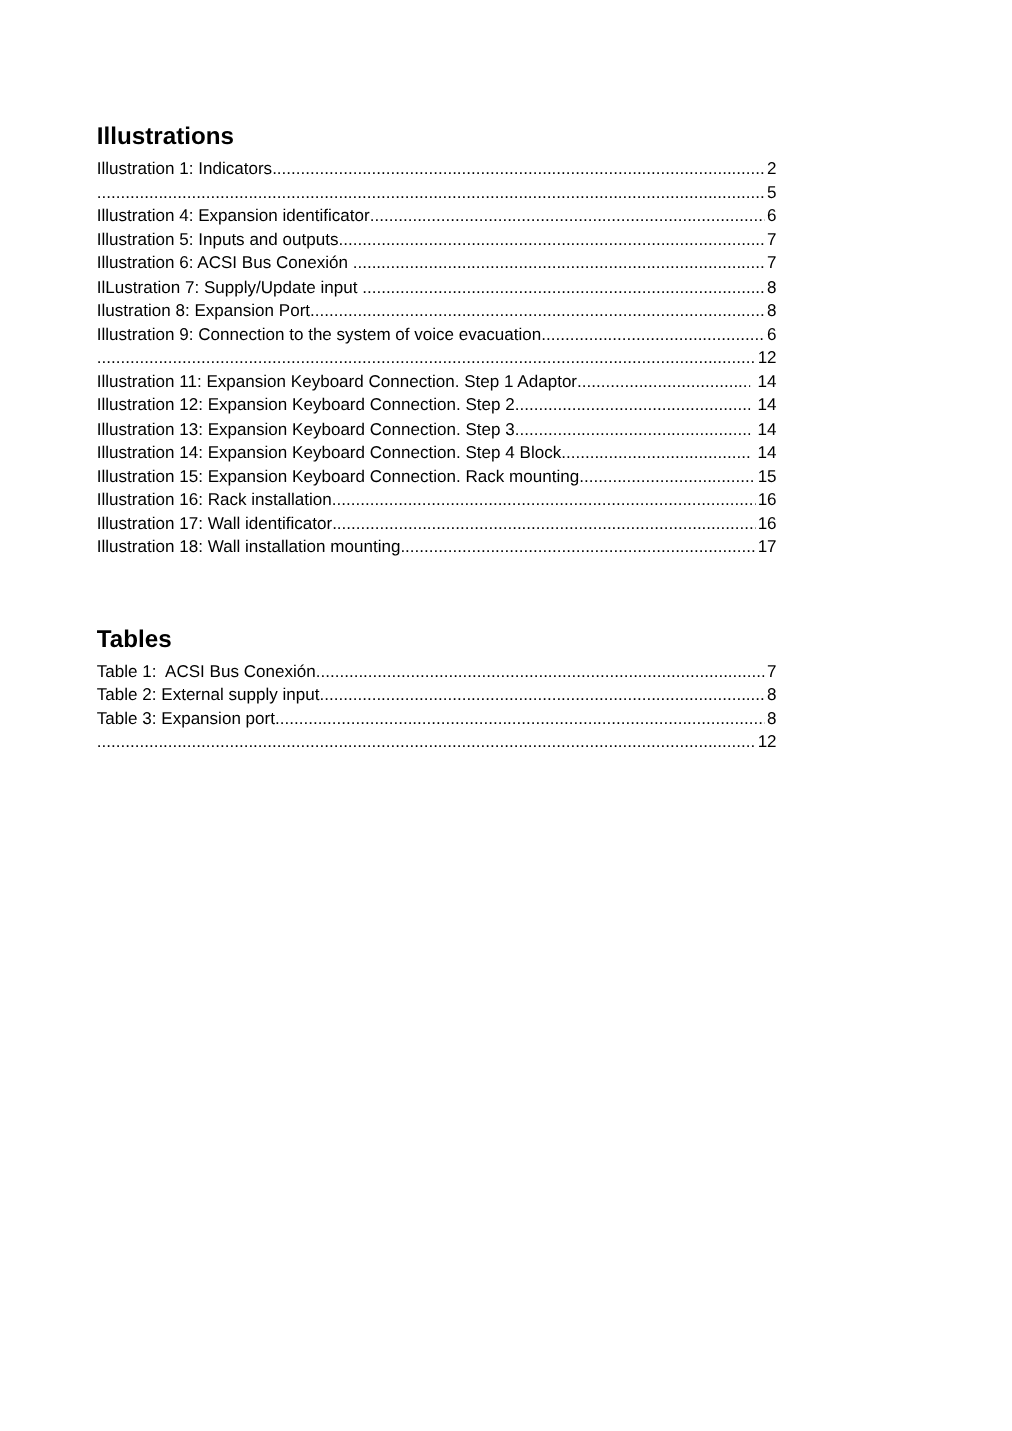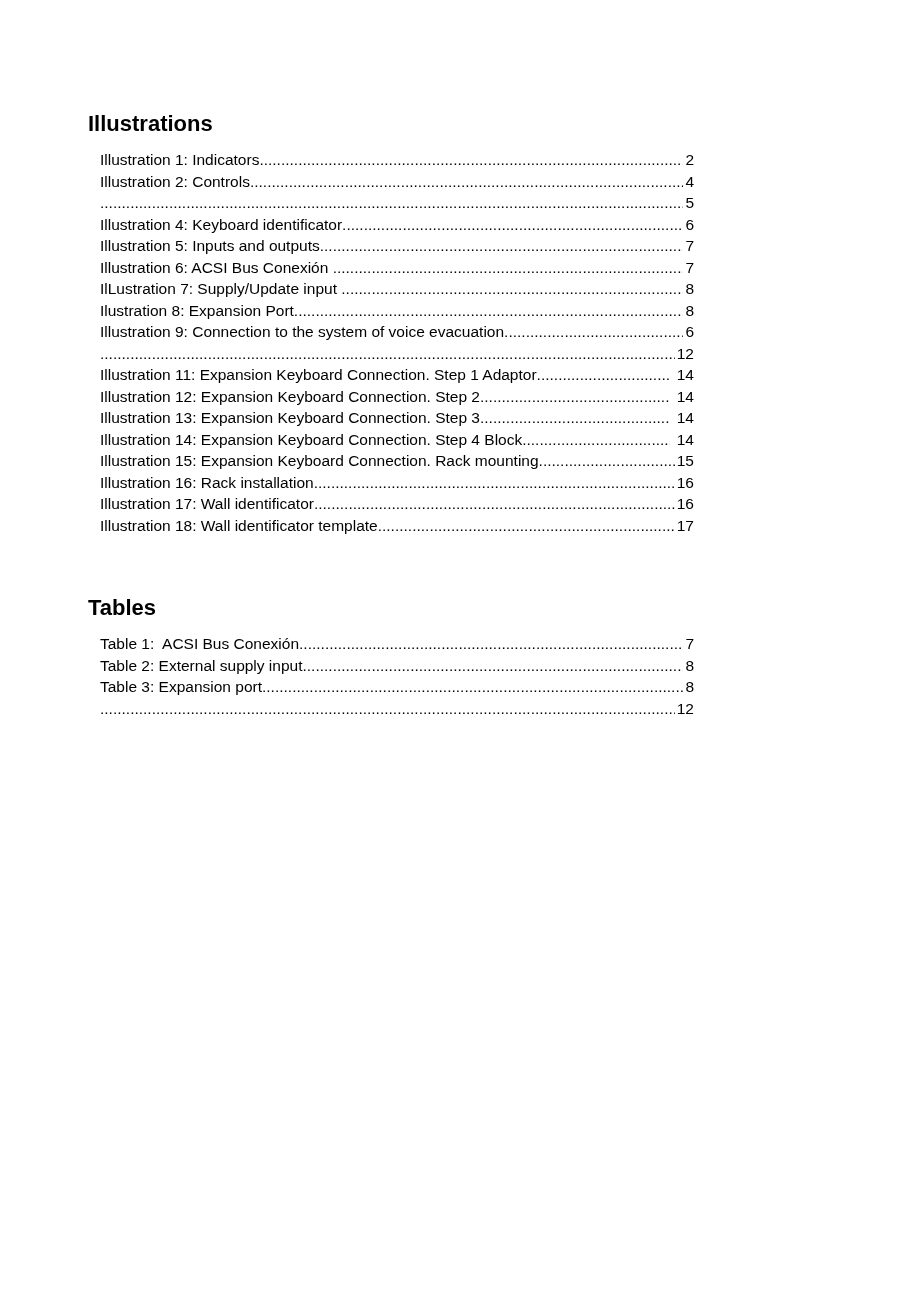--- a/index.html
+++ b/index.html
@@ -22,21 +22,21 @@
     background: #ffffff;
   }
   .section-heading {
     font-size: 22px;
     line-height: 27px;
     font-weight: bold;
     margin: 0 0 6px 0;
     color: #000000;
   }
   .toc {
-    margin: 12px;
+    margin: 0;
     padding: 0;
   }
   .toc-entry {
     display: flex;
     align-items: baseline;
     font-size: 15.5px;
     line-height: 21.5px;
     color: #000000;
   }
   .toc-entry .label {
@@ -69,33 +69,28 @@
   <div class="illustrations-section">
     <h1 class="section-heading">Illustrations</h1>
     <div class="toc">
 
         <div class="toc-entry">
           <span class="label">Illustration 1: Indicators</span>
           <span class="dots"></span>
           <span class="page-num">2</span>
         </div>
 
-        <div class="toc-entry">
-          <span class="label">Illustration 2: Controls</span>
-          <span class="dots"></span>
-          <span class="page-num">4</span>
-        </div>
 
         <div class="toc-entry">
           <span class="dots"></span>
           <span class="page-num">5</span>
         </div>
 
         <div class="toc-entry">
-          <span class="label">Illustration 4: Keyboard identificator</span>
+          <span class="label">Illustration 4: Expansion identificator</span>
           <span class="dots"></span>
           <span class="page-num">6</span>
         </div>
 
         <div class="toc-entry">
           <span class="label">Illustration 5: Inputs and outputs</span>
           <span class="dots"></span>
           <span class="page-num">7</span>
         </div>
 
@@ -164,21 +159,21 @@
           <span class="page-num">16</span>
         </div>
 
         <div class="toc-entry">
           <span class="label">Illustration 17: Wall identificator</span>
           <span class="dots"></span>
           <span class="page-num">16</span>
         </div>
 
         <div class="toc-entry">
-          <span class="label">Illustration 18: Wall identificator template</span>
+          <span class="label">Illustration 18: Wall installation mounting</span>
           <span class="dots"></span>
           <span class="page-num">17</span>
         </div>
       </div>
   </div>
 
   <div class="tables-section">
     <h1 class="section-heading">Tables</h1>
     <div class="toc">
 

